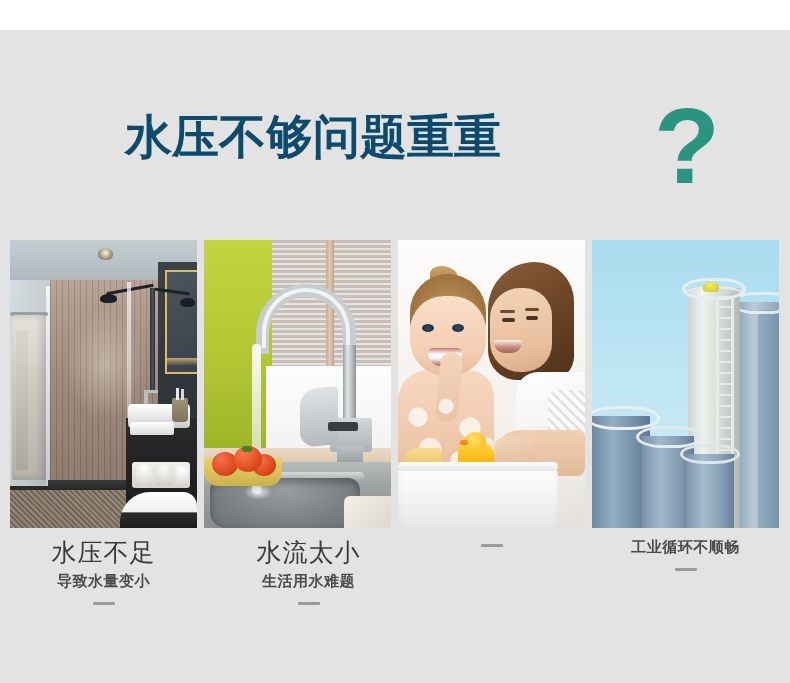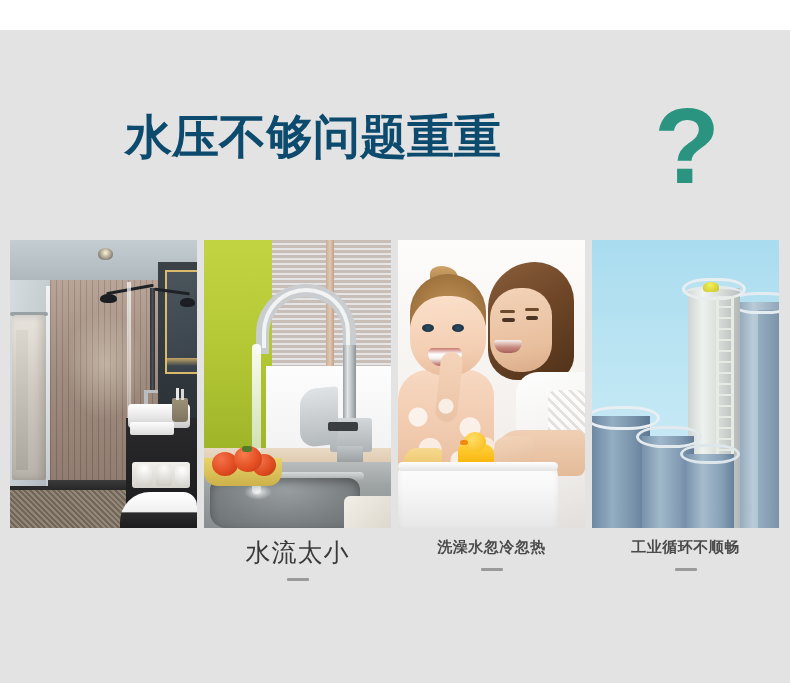--- a/index.html
+++ b/index.html
@@ -308,21 +308,21 @@
   .in-railD{position:absolute;left:44px;top:186px;width:66px;height:22px;
     border:3px solid #e2eaee;border-radius:50%/60%;box-sizing:border-box;}
   .in-railE{position:absolute;left:88px;top:204px;width:60px;height:20px;
     border:3px solid #dde6eb;border-radius:50%/60%;box-sizing:border-box;}
   .in-rightedge{position:absolute;left:166px;top:70px;width:21px;height:218px;
     background:linear-gradient(90deg,#96aec0 0%,#7a93a8 100%);}
 
   
   .caps{position:absolute;left:0;top:535px;width:790px;height:80px;}
   .cap{position:absolute;top:0;width:187px;text-align:center;}
-  .c1{left:10px;} .c2{left:204px;text-align:center;} .c3{left:398px;} .c4{left:592px;}
+  .c1{left:10px;} .c2{left:215px;text-align:center;} .c3{left:398px;} .c4{left:592px;}
   .cap-title{
     font-size:25px;color:#3a3a3a;line-height:34px;letter-spacing:1px;
     white-space:nowrap;
   }
   .cap-sub{
     font-size:15px;color:#4a4a4a;line-height:24px;font-weight:bold;
     letter-spacing:.5px;white-space:nowrap;
   }
   .cap-dash{
     width:22px;height:3px;background:#9a9a9a;margin:9px auto 0;border-radius:1px;
@@ -459,28 +459,33 @@
         <div class="in-tankE"></div>
         <div class="in-railC"></div>
         <div class="in-railD"></div>
         <div class="in-railE"></div>
       </div>
     </div>
   </div>
 
   <div class="caps">
 
+    <div class="cap c1">
+      <div class="cap-title">水压不足</div>
+      <div class="cap-sub">导致水量变小</div>
+      <div class="cap-dash"></div>
+    </div>
 
     <div class="cap c2">
       <div class="cap-title">水流太小</div>
+      <div class="cap-sub">生活用水难题</div>
       <div class="cap-dash"></div>
     </div>
 
     <div class="cap c3">
-      <div class="cap-sub">洗澡水忽冷忽热</div>
       <div class="cap-dash"></div>
     </div>
 
     <div class="cap c4">
       <div class="cap-sub">工业循环不顺畅</div>
       <div class="cap-dash"></div>
     </div>
   </div>
 </div>
 

